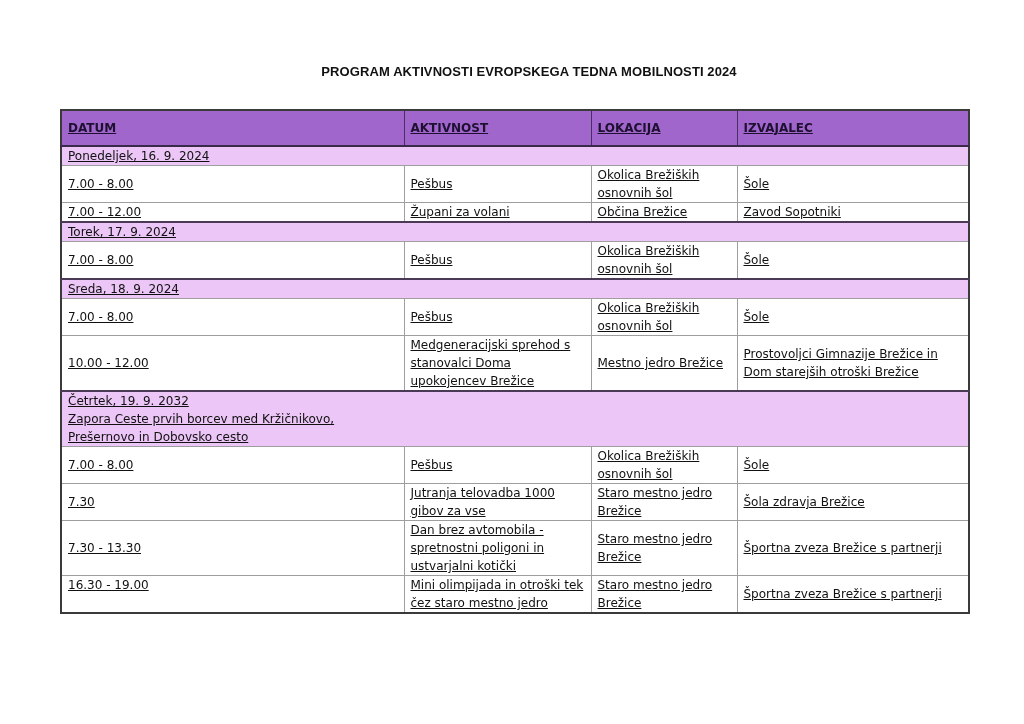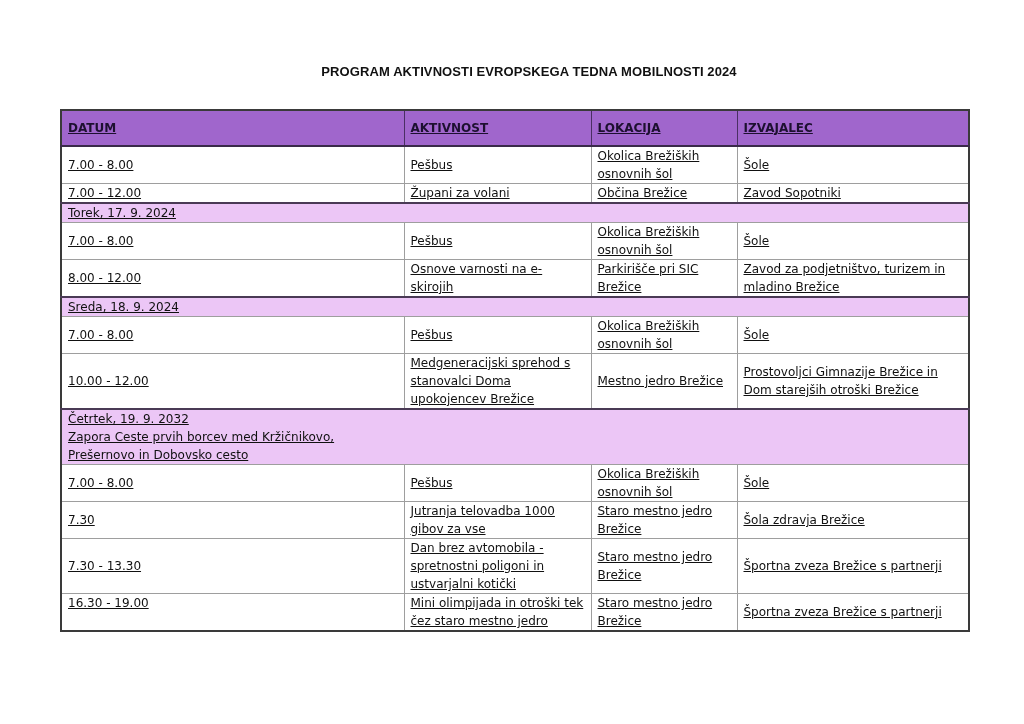--- a/index.html
+++ b/index.html
@@ -45,20 +45,25 @@
     </colgroup>
   <thead>
     <tr>
       <th>DATUM</th>
       <th>AKTIVNOST</th>
       <th>LOKACIJA</th>
       <th>IZVAJALEC</th>
     </tr>
   </thead>
   <tbody id="tbody">
+      <tr class="day">
+        <td colspan="4">
+          <div>Ponedeljek, 16. 9. 2024</div>
+        </td>
+      </tr>
       <tr class="row">
         <td>7.00 - 8.00</td>
         <td>
           <div>Pešbus</div>
         </td>
         <td>
           <div>Okolica Brežiških</div>
           <div>osnovnih šol</div>
         </td>
         <td>
@@ -86,34 +91,20 @@
         <td>7.00 - 8.00</td>
         <td>
           <div>Pešbus</div>
         </td>
         <td>
           <div>Okolica Brežiških</div>
           <div>osnovnih šol</div>
         </td>
         <td>
           <div>Šole</div>
-        </td>
-      </tr>
-      <tr class="row">
-        <td>8.00 - 12.00</td>
-        <td>
-          <div>Osnove varnosti na e-skirojih</div>
-        </td>
-        <td>
-          <div>Parkirišče pri SIC</div>
-          <div>Brežice</div>
-        </td>
-        <td>
-          <div>Zavod za podjetništvo, turizem in</div>
-          <div>mladino Brežice</div>
         </td>
       </tr>
       <tr class="day">
         <td colspan="4">
           <div>Sreda, 18. 9. 2024</div>
         </td>
       </tr>
       <tr class="row">
         <td>7.00 - 8.00</td>
         <td>

